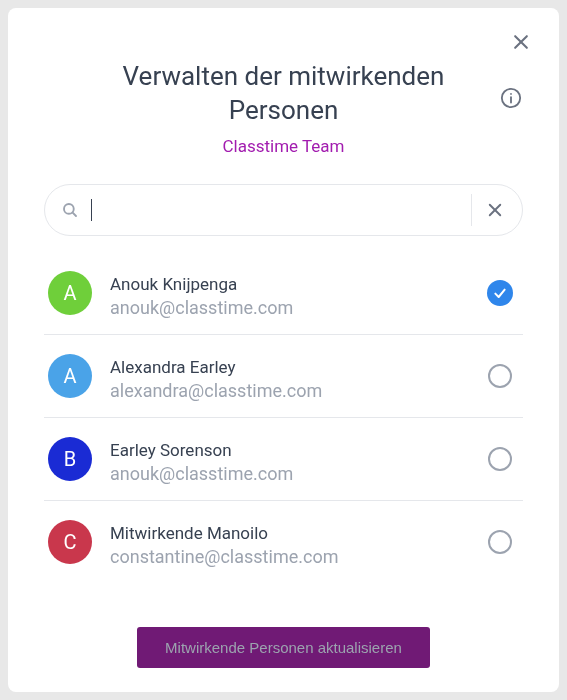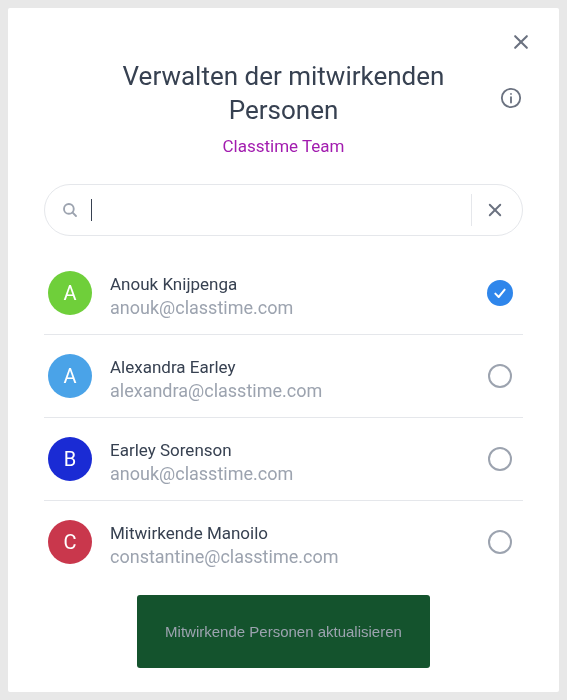--- a/index.html
+++ b/index.html
@@ -14,21 +14,21 @@
     .modal-wrapper {
       width: 567px;
       height: 700px;
       background: #e8e8e8;
       padding: 8px;
     }
     .modal {
       background: #fff;
       width: 100%;
       height: 100%;
-      border-radius: 2px;
+      border-radius: 8px;
       position: relative;
       padding: 28px 36px 24px 36px;
       display: flex;
       flex-direction: column;
     }
     .close-btn {
       position: absolute;
       top: 20px;
       right: 24px;
       width: 28px;
@@ -169,24 +169,24 @@
       width: 24px;
       height: 24px;
       margin: 1px;
     }
     .footer {
       display: flex;
       justify-content: center;
       margin-top: 12px;
     }
     .update-btn {
-      background: #14532d;
+      background: #701a75;
       color: #9ca3af;
       border: none;
-      padding: 28px 28px;
+      padding: 12px 28px;
       font-size: 15px;
       font-weight: 500;
       border-radius: 3px;
       cursor: not-allowed;
     }
   </style>
 </head>
 <body>
 
 <div class="modal-wrapper">

